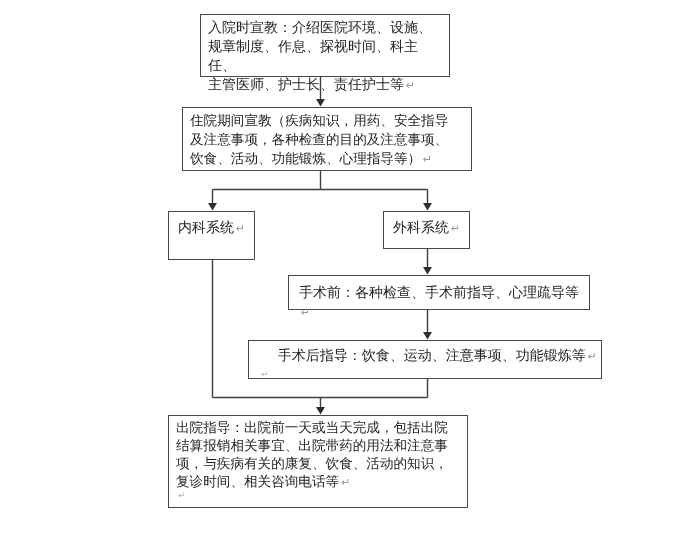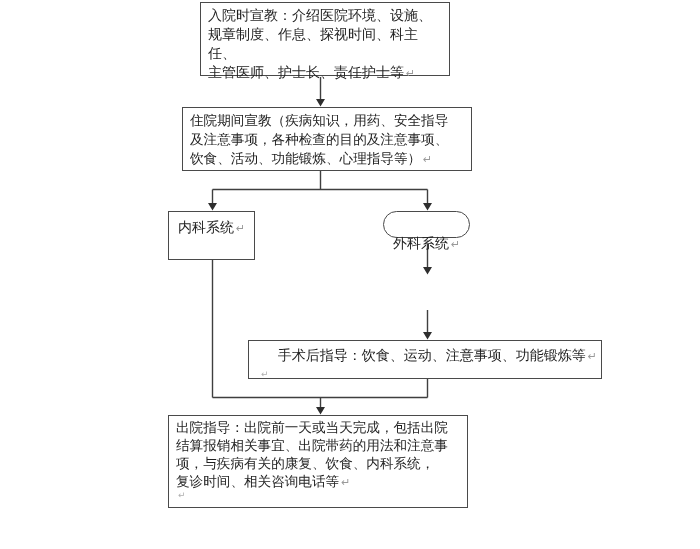--- a/index.html
+++ b/index.html
@@ -11,24 +11,24 @@
   .connector-layer{position:absolute;left:0;top:0;width:700px;height:549px;}
   .node{
     position:absolute;box-sizing:border-box;background:#ffffff;
     border:1.5px solid #4a4a4a;color:#1f1f1f;
     font-size:14px;line-height:19px;
   }
   .node-text{white-space:pre-line;display:inline;}
   .mark{color:#9a9a9a;font-size:11px;margin-left:2px;}
   .mark-block{position:absolute;color:#b0b0b0;font-size:9px;margin:0;}
   
-  .n-admission {left:200px;top:2px;width:250px;height:74px;padding:3px 5px 4px 7px;}
+  .n-admission {left:200px;top:14px;width:250px;height:63px;padding:3px 5px 4px 7px;}
   .n-inpatient {left:182px;top:107px;width:290px;height:64px;padding:3px 4px 16px 7px;font-size:13.6px;}
   .n-internal  {left:168px;top:211px;width:87px;height:49px;padding:6px 4px 0 9px;}
-  .n-surgical  {left:383px;top:211px;width:87px;height:27px;padding:22px 4px 0 9px;border-radius:16px;}
+  .n-surgical  {left:383px;top:211px;width:87px;height:38px;padding:6px 4px 0 9px;}
   .n-preop     {left:288px;top:275px;width:302px;height:35px;padding:7px 4px 0 10px;}
   .n-postop    {left:248px;top:340px;width:354px;height:39px;padding:5px 4px 0 10px;text-align:right;}
   .n-discharge {left:168px;top:415px;width:300px;height:93px;padding:3px 4px 0 7px;font-size:13.6px;line-height:18px;}
   .n-postop .mark-block{left:12px;top:24px;}
   .n-discharge .mark-block{left:9px;bottom:3px;}
   svg line, svg polyline{stroke:#3f3f3f;stroke-width:1.4;fill:none;}
   svg polygon{fill:#2e2e2e;stroke:none;}
 </style>
 </head>
 <body>
@@ -78,27 +78,30 @@
   </div>
 
   <div class="node n-internal">
     <span class="node-text">内科系统</span><span class="mark">↵</span>
   </div>
 
   <div class="node n-surgical">
     <span class="node-text">外科系统</span><span class="mark">↵</span>
   </div>
 
+  <div class="node n-preop">
+    <span class="node-text">手术前：各种检查、手术前指导、心理疏导等</span><span class="mark">↵</span>
+  </div>
 
   <div class="node n-postop">
     <span class="node-text">手术后指导：饮食、运动、注意事项、功能锻炼等</span><span class="mark">↵</span>
     <span class="mark-block">↵</span>
   </div>
 
   <div class="node n-discharge">
     <span class="node-text">出院指导：出院前一天或当天完成，包括出院
 结算报销相关事宜、出院带药的用法和注意事
-项，与疾病有关的康复、饮食、内科系统，
+项，与疾病有关的康复、饮食、活动的知识，
 复诊时间、相关咨询电话等</span><span class="mark">↵</span>
     <span class="mark-block">↵</span>
   </div>
 
 </div>
 
 </body></html>

